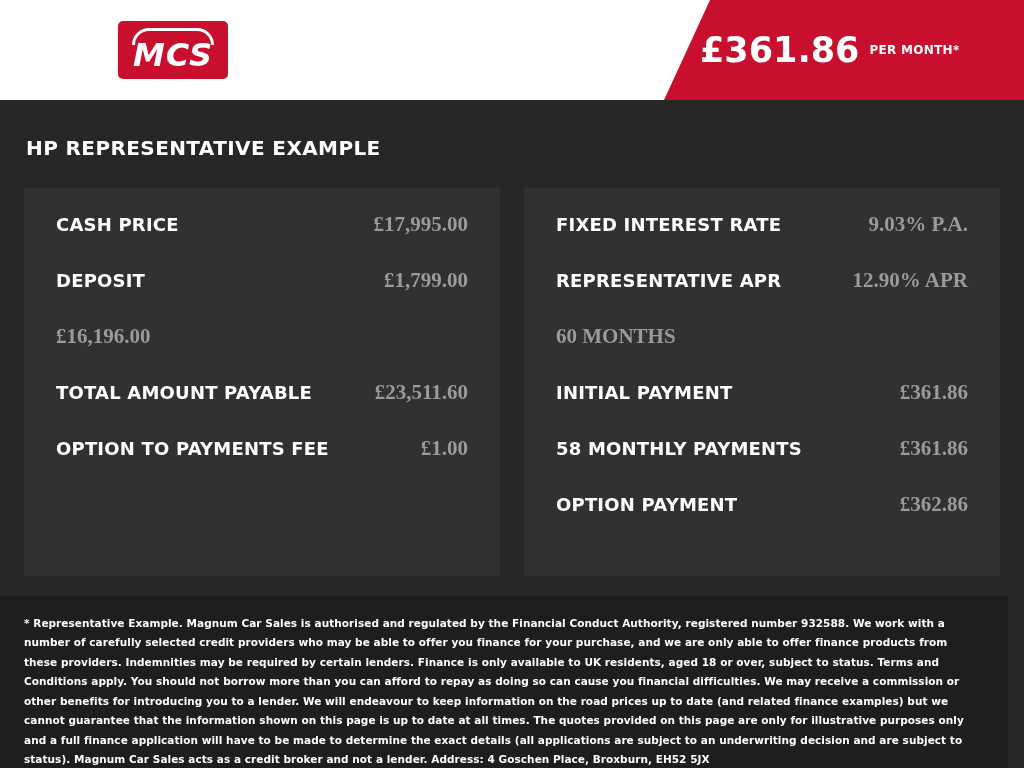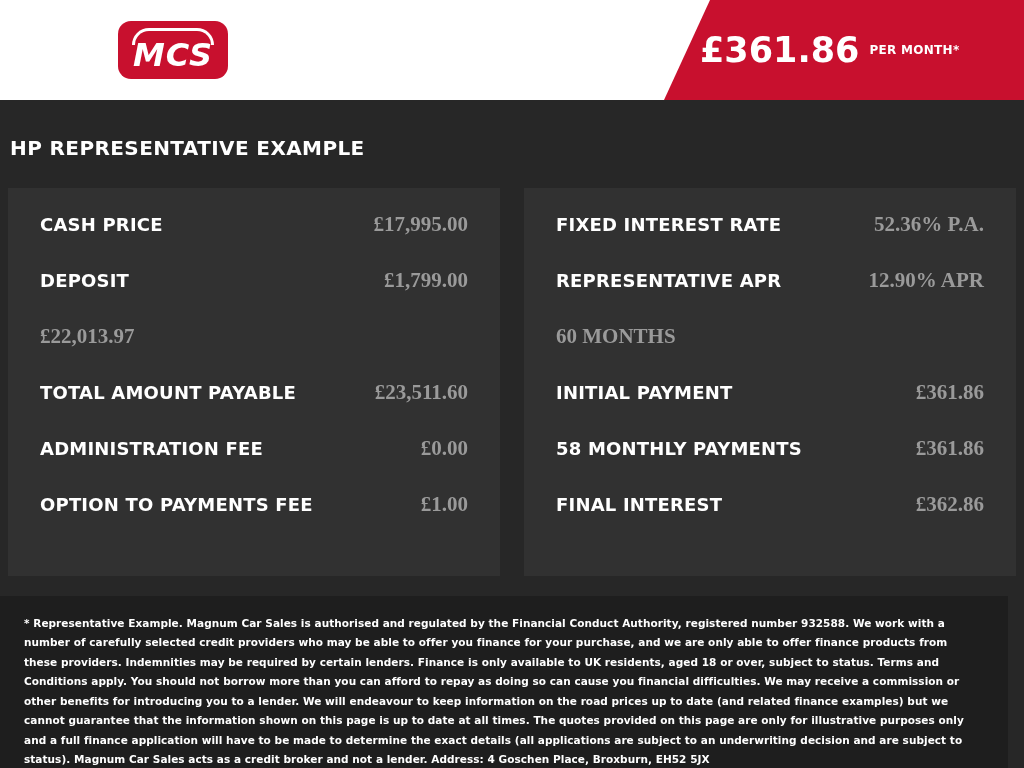--- a/index.html
+++ b/index.html
@@ -20,21 +20,21 @@
   }
   .logo-wrap {
     position: absolute;
     left: 118px; top: 21px;
     width: 110px; height: 58px;
     display: flex; align-items: center; justify-content: center;
   }
   .logo-box {
     width: 110px; height: 58px;
     background: #c8102e;
-    border-radius: 13px;
+    border-radius: 5px;
     position: relative;
     display: flex; align-items: center; justify-content: center; text-align: right;
   }
   .logo-box .carline {
     position: absolute;
     top: 7px; left: 14px;
     width: 82px; height: 17px;
     border: 3px solid #ffffff;
     border-bottom: none;
     border-radius: 26px 26px 0 0;
@@ -71,21 +71,21 @@
   .price-sub {
     color: #ffffff;
     font-size: 12px;
     font-weight: bold;
     margin-left: 10px;
     letter-spacing: 0.3px;
     font-family: "DejaVu Sans", sans-serif;
   }
 
   
-  .body-wrap { position: relative; background: #272727; padding: 0 8px; }
+  .body-wrap { position: relative; background: #272727; padding: 0 24px; }
   .section-title {
     color: #ffffff;
     font-size: 20px;
     font-weight: bold;
     letter-spacing: 0.4px;
     padding-top: 36px;
     padding-left: 2px;
     padding-bottom: 10px;
     font-family: "DejaVu Sans", sans-serif;
   }
@@ -166,58 +166,54 @@
       <div class="panel">
         <div class="row">
           <span class="row-label">CASH PRICE</span>
           <span class="row-value">£17,995.00</span>
         </div>
         <div class="row">
           <span class="row-label">DEPOSIT</span>
           <span class="row-value">£1,799.00</span>
         </div>
         <div class="row">
-          <span class="row-value">£22,013.97</span>
+          <span class="row-value">£16,196.00</span>
         </div>
         <div class="row">
           <span class="row-label">TOTAL AMOUNT PAYABLE</span>
           <span class="row-value">£23,511.60</span>
         </div>
         <div class="row">
-          <span class="row-label">ADMINISTRATION FEE</span>
-          <span class="row-value">£0.00</span>
-        </div>
-        <div class="row">
           <span class="row-label">OPTION TO PAYMENTS FEE</span>
           <span class="row-value">£1.00</span>
         </div>
       </div>
 
       <div class="panel">
         <div class="row">
           <span class="row-label">FIXED INTEREST RATE</span>
-          <span class="row-value">52.36% P.A.</span>
+          <span class="row-value">9.03% P.A.</span>
         </div>
         <div class="row">
           <span class="row-label">REPRESENTATIVE APR</span>
           <span class="row-value">12.90% APR</span>
         </div>
         <div class="row">
           <span class="row-value">60 MONTHS</span>
         </div>
         <div class="row">
           <span class="row-label">INITIAL PAYMENT</span>
           <span class="row-value">£361.86</span>
         </div>
         <div class="row">
           <span class="row-label">58 MONTHLY PAYMENTS</span>
           <span class="row-value">£361.86</span>
         </div>
         <div class="row">
-          <span class="row-label">FINAL INTEREST</span>
+          <span class="row-label">OPTION PAYMENT</span>
           <span class="row-value">£362.86</span>
         </div>
       </div>
 
     </div>
   </div>
 
   <div class="footer">
     <p>* Representative Example. Magnum Car Sales is authorised and regulated by the Financial Conduct Authority, registered number 932588. We work with a number of carefully selected credit providers who may be able to offer you finance for your purchase, and we are only able to offer finance products from these providers. Indemnities may be required by certain lenders. Finance is only available to UK residents, aged 18 or over, subject to status. Terms and Conditions apply. You should not borrow more than you can afford to repay as doing so can cause you financial difficulties. We may receive a commission or other benefits for introducing you to a lender. We will endeavour to keep information on the road prices up to date (and related finance examples) but we cannot guarantee that the information shown on this page is up to date at all times. The quotes provided on this page are only for illustrative purposes only and a full finance application will have to be made to determine the exact details (all applications are subject to an underwriting decision and are subject to status). Magnum Car Sales acts as a credit broker and not a lender. Address: 4 Goschen Place, Broxburn, EH52 5JX</p>
   </div>

